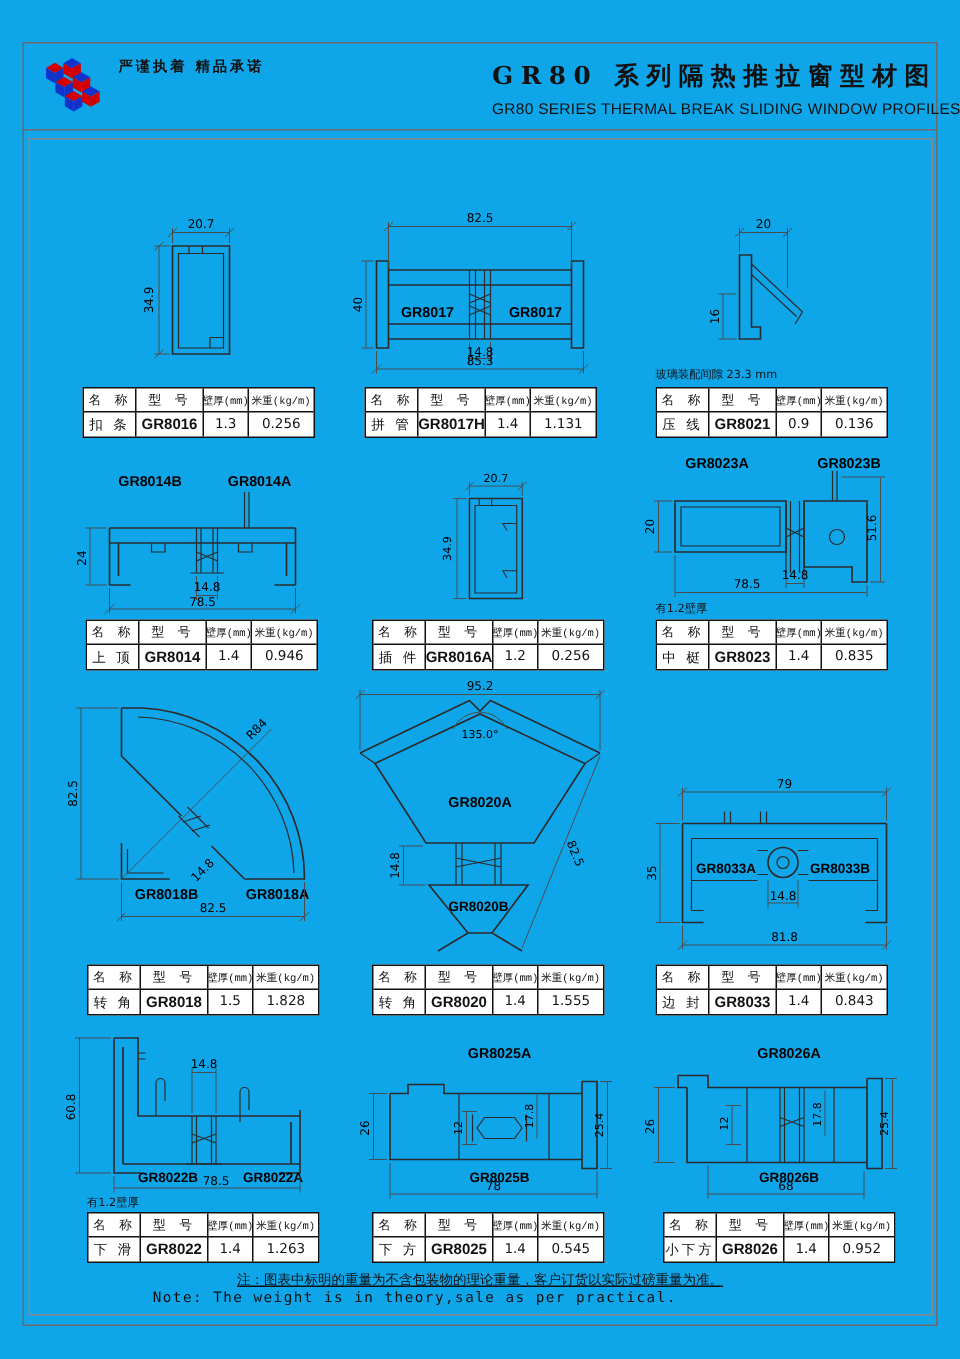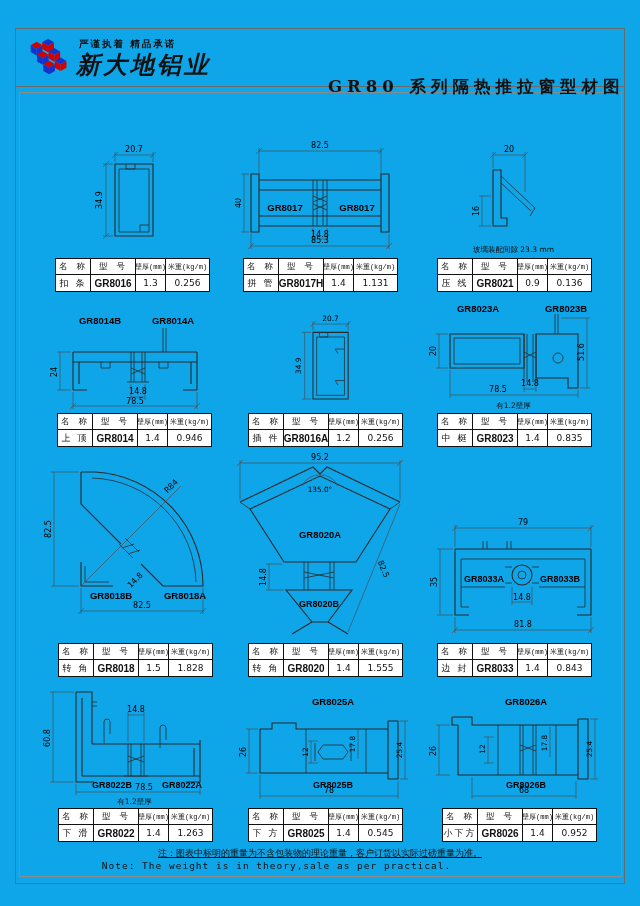--- a/index.html
+++ b/index.html
@@ -6,37 +6,37 @@
   #page{position:relative;width:640px;height:906px;background:#0ea5e9;font-family:"Liberation Sans",sans-serif;color:#111;overflow:hidden;}
   .abs{position:absolute;}
   
   #outer-border{left:15px;top:28px;width:608px;height:854px;border:1.6px solid #6a6a6a;}
   #header-divider{left:15px;top:86px;width:609px;height:0;border-top:1.6px solid #6a6a6a;}
   #content-border{left:19px;top:92px;width:601px;height:783px;border:1px solid #8a8a8a;}
   
   #logo-svg{left:24px;top:36px;}
   #slogan{left:79px;top:38px;font:bold 9.5px "DejaVu Serif",serif;letter-spacing:2px;}
   #company{left:76px;top:49px;font:bold italic 24px "DejaVu Serif",serif;letter-spacing:3px;}
-  #titlebox{left:328px;top:40px;width:294px;text-align:center;margin-top:36px;}
+  #titlebox{left:328px;top:40px;width:294px;text-align:center;}
   #title-cn{font:bold 16.5px "DejaVu Serif",serif;letter-spacing:5px;white-space:nowrap;}
   #title-en{margin-top:6px;font:10.3px "Liberation Sans",sans-serif;letter-spacing:0.2px;white-space:nowrap;}
   
   .sec{position:absolute;}
   .sec svg{position:absolute;left:0;top:0;}
   
   .ptable{position:absolute;display:grid;grid-template-columns:34px 45px 30px 44px;grid-template-rows:15px 17px;border:1.2px solid #111;background:#fff;}
   .tc{border-left:1px solid #111;border-top:1px solid #111;display:flex;align-items:center;justify-content:center;overflow:hidden;white-space:nowrap;}
   .tc:nth-child(4n+1){border-left:none;}
   .tc:nth-child(-n+4){border-top:none;font-family:Liberation Mono, monospace;}
   .h{font:8.5px "DejaVu Sans",sans-serif;letter-spacing:2px;}
   .sm{font:7px "DejaVu Sans",sans-serif;letter-spacing:0;}
   .zh{font:9px "DejaVu Sans",sans-serif;letter-spacing:2px;}
   .md{font:bold 10px "Liberation Sans",sans-serif;}
   .nm{font:9px "DejaVu Sans",sans-serif;}
-  .note{position:absolute;font:7.5px "DejaVu Sans",sans-serif;text-align:center;color:#111;}
+  .note{position:absolute;font:7.5px "DejaVu Sans",sans-serif;text-align:left;color:#111;}
   
   .p{fill:none;stroke:#2b2b2b;stroke-width:1.1;}
   .p2{fill:none;stroke:#2b2b2b;stroke-width:0.8;}
   .d{fill:none;stroke:#4a4a4a;stroke-width:0.65;}
   .dt{font:8px "DejaVu Sans",sans-serif;fill:#000;}
   .dts{font:7.3px "DejaVu Sans",sans-serif;fill:#000;}
   .lb{font:bold 9.5px "Liberation Sans",sans-serif;fill:#000;}
   .lbs{font:bold 9px "Liberation Sans",sans-serif;fill:#000;}
   
   #footer-cn{left:0;top:847px;width:640px;text-align:center;font:9px "DejaVu Sans",sans-serif;text-decoration:underline;}
@@ -64,23 +64,23 @@
       <polygon points="23.4,14.8 29,18 29,24.5 23.4,21.3" fill="#d40000"></polygon>
       <polygon points="34.6,14.8 29,18 29,24.5 34.6,21.3" fill="#d40000"></polygon>
     <polygon points="24,23.5 29.6,26.8 24,30 18.4,26.8" fill="#d40000"></polygon>
       <polygon points="18.4,26.8 24,30 24,36.5 18.4,33.3" fill="#1133cc"></polygon>
       <polygon points="29.6,26.8 24,30 24,36.5 29.6,33.3" fill="#1133cc"></polygon>
     <polygon points="35,20.5 40.6,23.8 35,27 29.4,23.8" fill="#1133cc"></polygon>
       <polygon points="29.4,23.8 35,27 35,33.5 29.4,30.3" fill="#d40000"></polygon>
       <polygon points="40.6,23.8 35,27 35,33.5 40.6,30.3" fill="#d40000"></polygon>
   </svg>
   <div class="abs" id="slogan">严谨执着 精品承诺</div>
-  <div class="abs" id="company">新大地铝业</div>
   <div class="abs" id="titlebox">
     <div id="title-cn">GR80 系列隔热推拉窗型材图</div>
+    <div id="title-en">GR80 SERIES THERMAL BREAK SLIDING WINDOW PROFILES</div>
   </div>
 
   <div class="sec" style="left:50px;top:140px;width:170px;height:158px">
     <svg style="left:20px;top:2px" width="130" height="108" viewBox="0 0 130 108">
       <path class="p" d="M45,22 H83 V94 H45 Z"></path>
       <path class="p2" d="M49,27 H79 V90 H49 Z M56,22 v5 h9 v-5 M70,90 v-7 h9"></path>
       <path class="d" d="M45,20 V10 M83,20 V10 M45,13 H83 M42,16 l6,-6 M80,16 l6,-6"></path>
       <text class="dt" x="64" y="10" text-anchor="middle">20.7</text>
       <path class="d" d="M43,22 H33 M43,94 H33 M36,22 V94 M33,25 l6,-6 M33,97 l6,-6"></path>
       <text class="dt" transform="rotate(-90 32 58)" x="32" y="58" text-anchor="middle">34.9</text>

